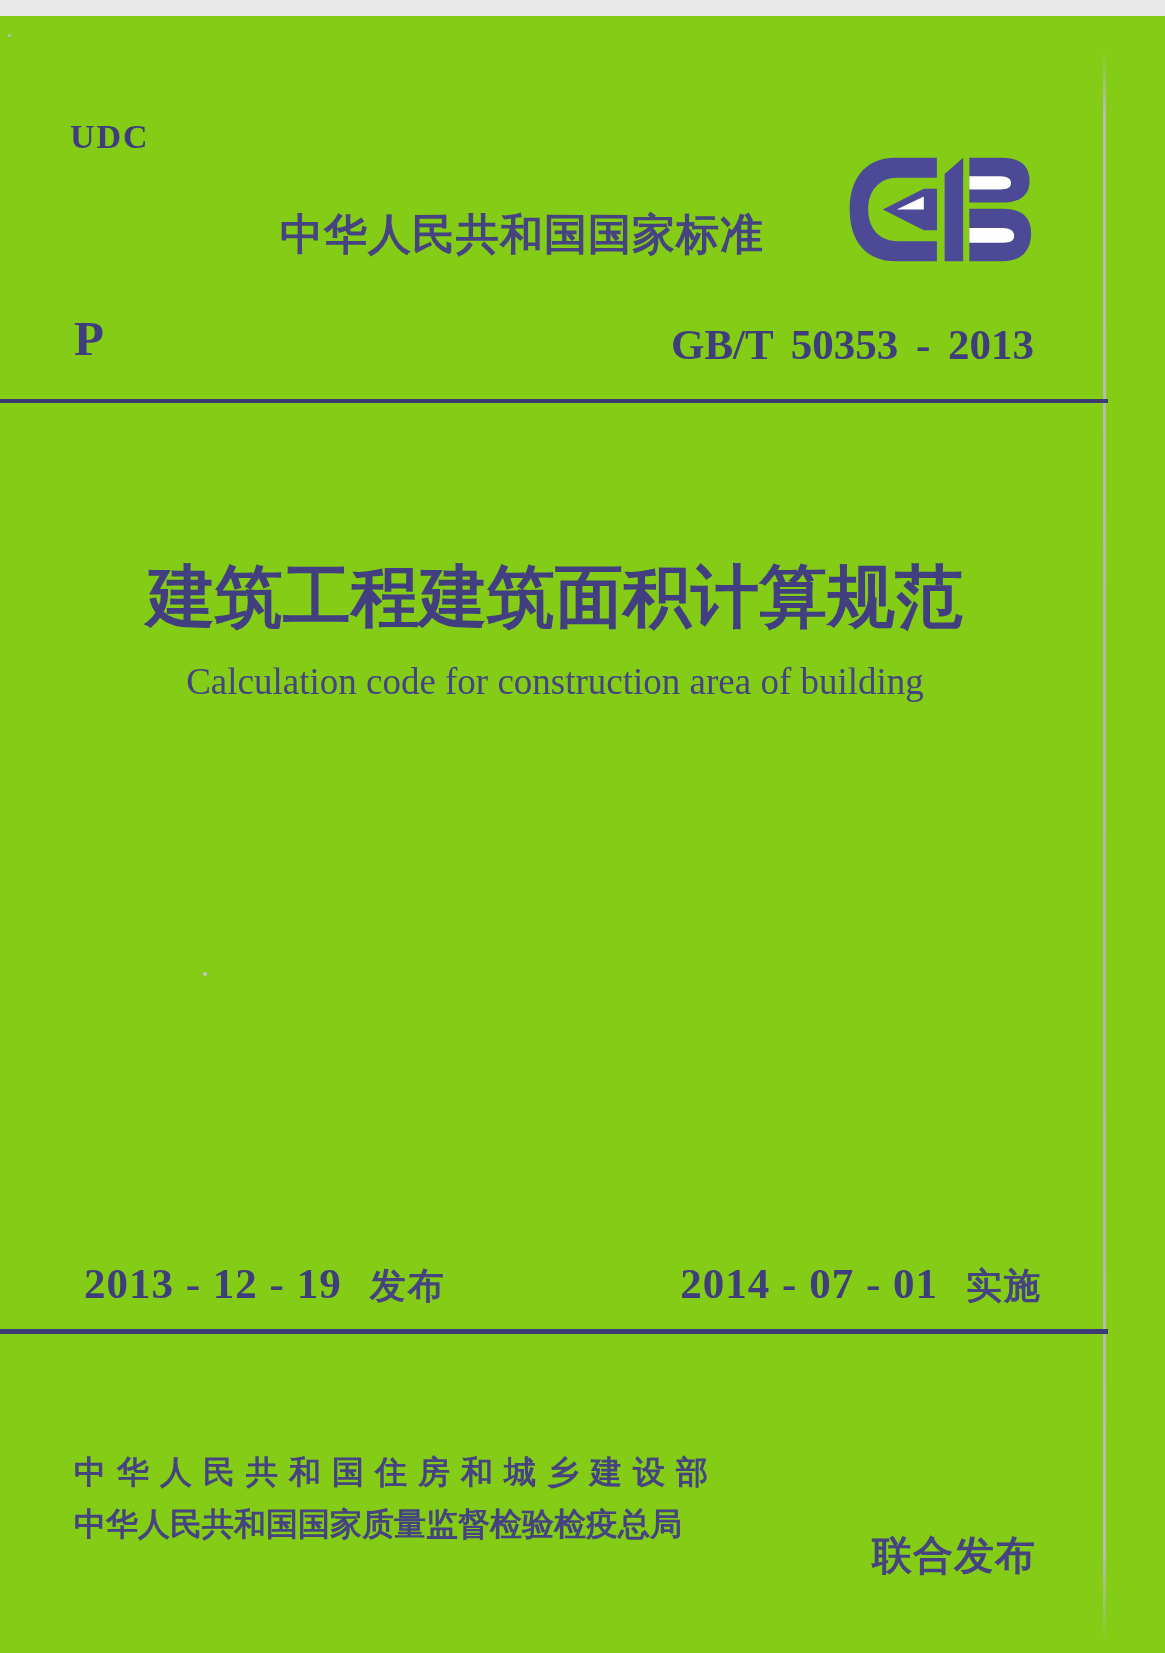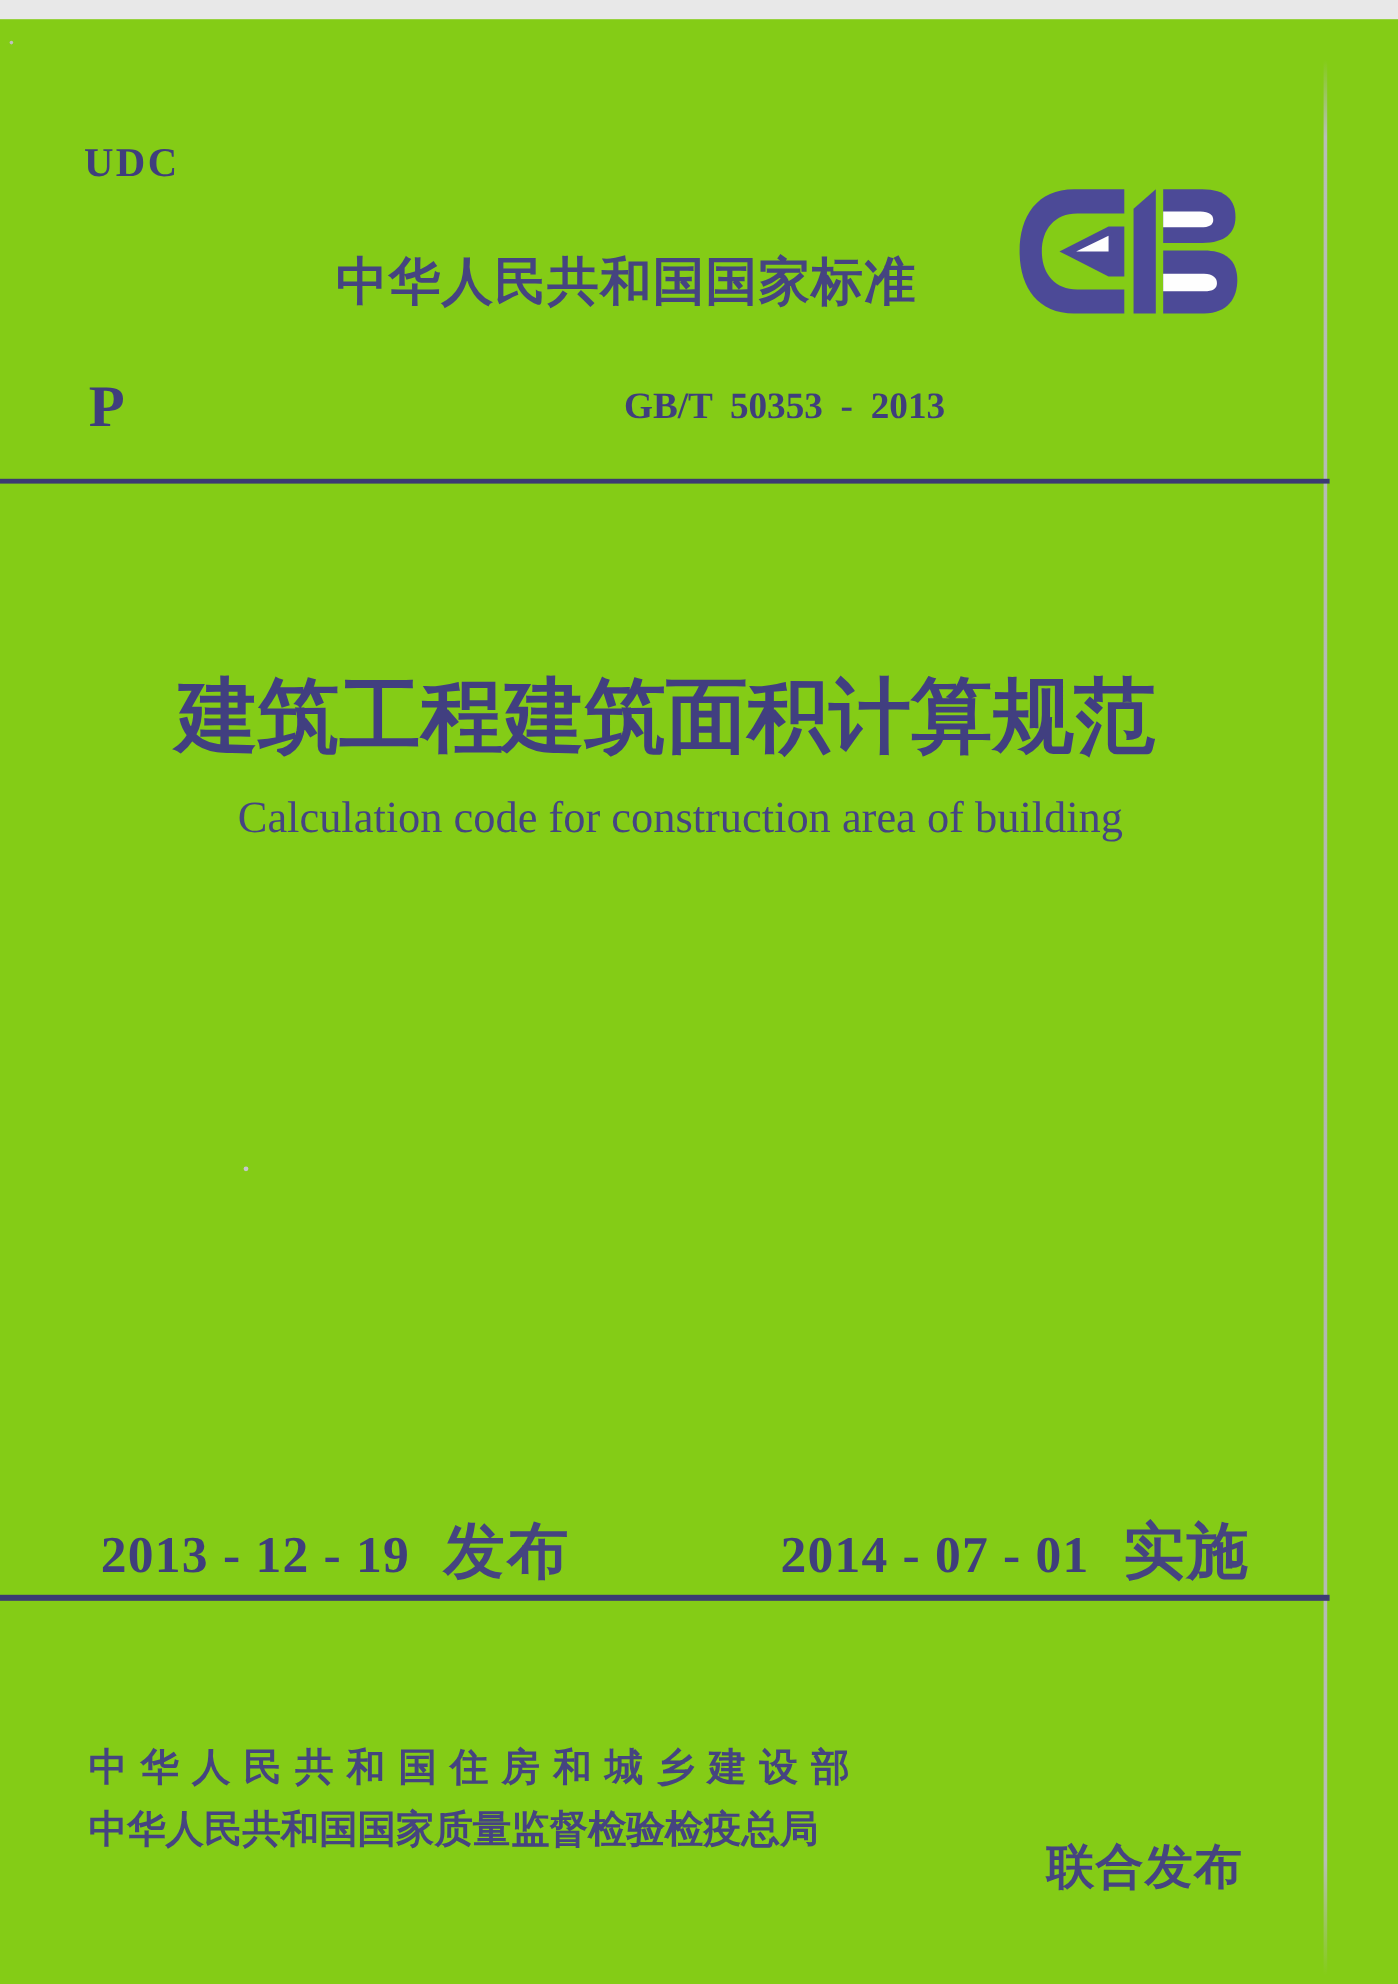--- a/index.html
+++ b/index.html
@@ -30,43 +30,43 @@
     font-family:"Liberation Sans", sans-serif;
     font-size:43px;font-weight:bold;letter-spacing:1px;color:#454480;
   }
   .gb-logo{position:absolute;left:845px;top:141px;width:190px;height:105px;}
   .p-mark{
     position:absolute;left:74px;top:294px;
     font-size:49px;font-weight:bold;color:#3f3e7c;
   }
   .std-number{
     position:absolute;left:520px;top:304px;width:514px;
-    font-size:31px;font-weight:bold;word-spacing:7px;color:#3f3e7c;
+    text-align:right;font-size:43px;font-weight:bold;word-spacing:7px;color:#3f3e7c;
   }
   .rule-top{position:absolute;left:0;top:383px;width:1108px;height:4px;background:#3b3a72;}
   .rule-bottom{position:absolute;left:0;top:1313px;width:1108px;height:5px;background:#3b3a72;}
 
   .title-zh{
     position:absolute;left:0;top:536px;width:1110px;
     text-align:center;font-size:68px;font-weight:600;letter-spacing:0px;color:#413f80;
   }
   .title-en{
-    position:absolute;left:12px;top:644px;width:1110px;
+    position:absolute;left:0;top:644px;width:1110px;
     text-align:center;font-size:37px;font-weight:500;color:#454483;
   }
 
   .dates-row{
     position:absolute;left:84px;top:1243px;width:958px;
     display:flex;justify-content:space-between;align-items:center;
   }
   .date-group{display:flex;align-items:baseline;}
   .date-num{font-size:43px;font-weight:bold;color:#3f3e7c;letter-spacing:1px;}
   .date-word{
     font-family:Liberation Serif, serif;
-    font-size:51px;font-weight:bold;color:#454480;margin-left:28px;letter-spacing:2px;
+    font-size:36px;font-weight:bold;color:#454480;margin-left:28px;letter-spacing:2px;
   }
 
   .publishers{
     position:absolute;left:74px;top:1430px;width:790px;
     font-family:"Liberation Sans", sans-serif;
     font-weight:bold;color:#454480;font-size:32px;line-height:52px;
   }
   .publisher-line-1{letter-spacing:11px;white-space:nowrap;}
   .publisher-line-2{letter-spacing:0px;white-space:nowrap;}
   .joint-label{

